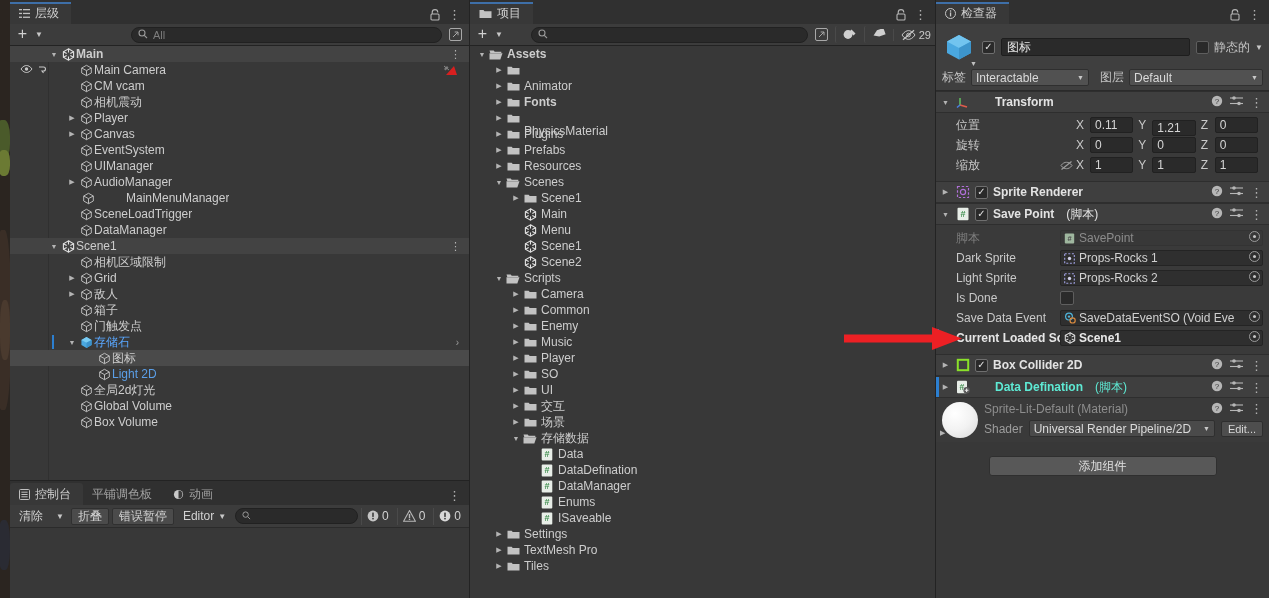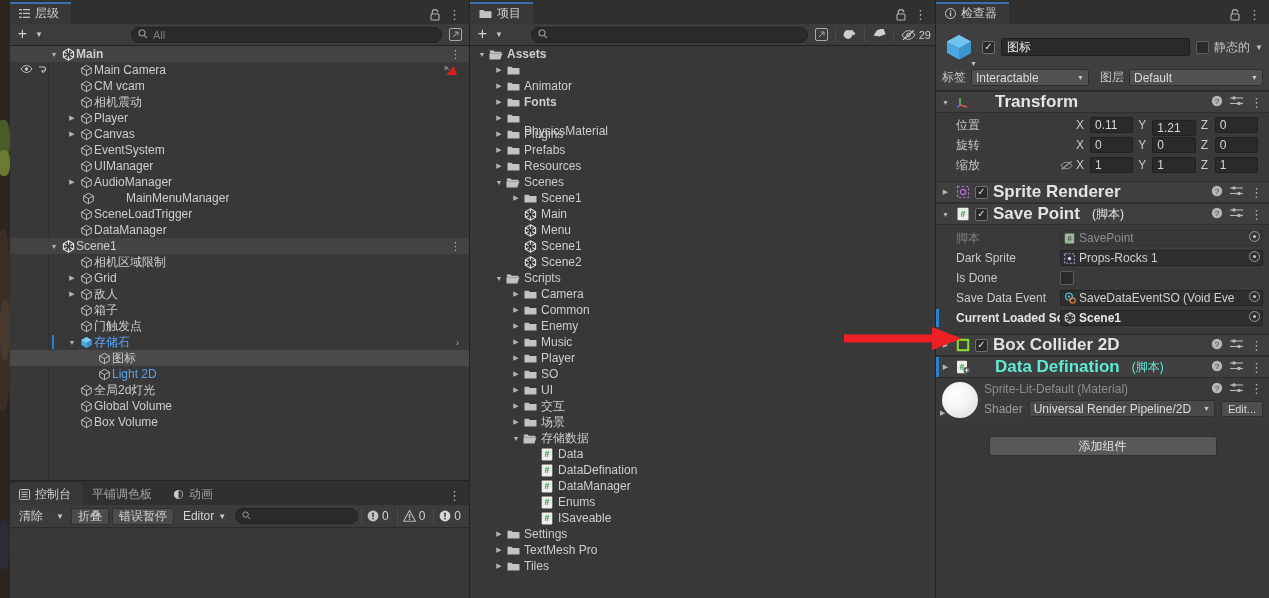--- a/index.html
+++ b/index.html
@@ -103,21 +103,21 @@
   }
   .dropdown .dd-caret { margin-left:auto; font-size:7px; color:#c8c8c8; padding-left:6px;}
 
   
   .comp-head {
     height:22px; background:#3f3f3f; display:flex; align-items:center; gap:5px;
     padding:0 6px 0 4px; border-top:1px solid #2e2e2e; border-bottom:1px solid #2e2e2e;
     position:relative;
   }
   .comp-head .twirl { width:11px; text-align:center; font-size:7px; color:#b4b4b4;}
-  .comp-title { font-weight:bold; font-size:17px; color:#e3e3e3; }
+  .comp-title { font-weight:bold; font-size:12px; color:#e3e3e3; }
   .comp-sub { font-size:12px; color:#e3e3e3; font-weight:bold;}
   .comp-head.blue .comp-title, .comp-head.blue .comp-sub { color:#5eead4; }
   .comp-right { margin-left:auto; display:flex; align-items:center; gap:7px; color:#b8b8b8; font-size:11px;}
   .sel-edge { position:absolute; left:0; top:0; bottom:0; width:3px; background:#2c7fd0;}
 
   
   .prop-area { background:#3a3a3a; padding:3px 6px 5px 6px;}
   .prow { height:18px; display:flex; align-items:center; gap:0; margin-bottom:2px; position:relative;}
   .prow .pl { width:118px; flex:0 0 118px; color:#c9c9c9; font-size:12px; padding-left:14px; white-space:nowrap; overflow:hidden;}
   .prow.grey .pl { color:#7e7e7e; }
@@ -1173,20 +1173,33 @@
                 <svg width="11" height="11" viewBox="0 0 11 11">
                   <rect x="0.7" y="0.7" width="9.6" height="9.6" fill="none" stroke="#9f9fe0" stroke-width="1.1" stroke-dasharray="2 1.6"></rect>
                   <circle cx="5.5" cy="5.5" r="1.7" fill="#cfcfe8"></circle>
                 </svg>
               </span>
               <span class="otxt">Props-Rocks 1</span>
               <span class="odot"><span class="ringicon"></span></span>
             </div>
           </div>
           <div class="prow">
+            <span class="pl">Light Sprite</span>
+            <div class="objfield">
+              <span style="display: flex; flex: 0 0 12px; align-items: center;">
+                <svg width="11" height="11" viewBox="0 0 11 11">
+                  <rect x="0.7" y="0.7" width="9.6" height="9.6" fill="none" stroke="#9f9fe0" stroke-width="1.1" stroke-dasharray="2 1.6"></rect>
+                  <circle cx="5.5" cy="5.5" r="1.7" fill="#cfcfe8"></circle>
+                </svg>
+              </span>
+              <span class="otxt">Props-Rocks 2</span>
+              <span class="odot"><span class="ringicon"></span></span>
+            </div>
+          </div>
+          <div class="prow">
             <span class="pl">Is Done</span>
             <div class="minicheck"></div>
           </div>
           <div class="prow">
             <span class="pl">Save Data Event</span>
             <div class="objfield">
               <span style="display: flex; flex: 0 0 12px; align-items: center;">
                 <svg width="12" height="12" viewBox="0 0 12 12">
                   <circle cx="5" cy="4.6" r="3.4" fill="none" stroke="#4fb3d9" stroke-width="1.2"></circle>
                   <circle cx="5" cy="4.6" r="1.2" fill="#4fb3d9"></circle>

